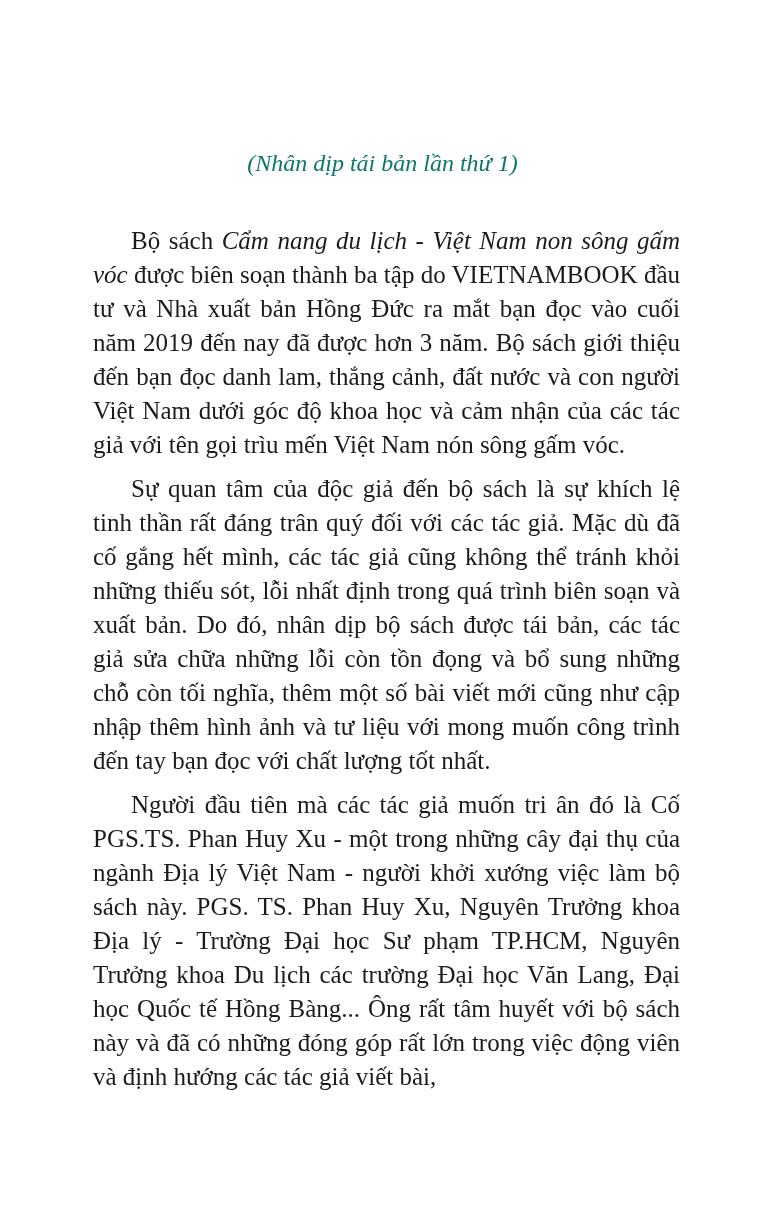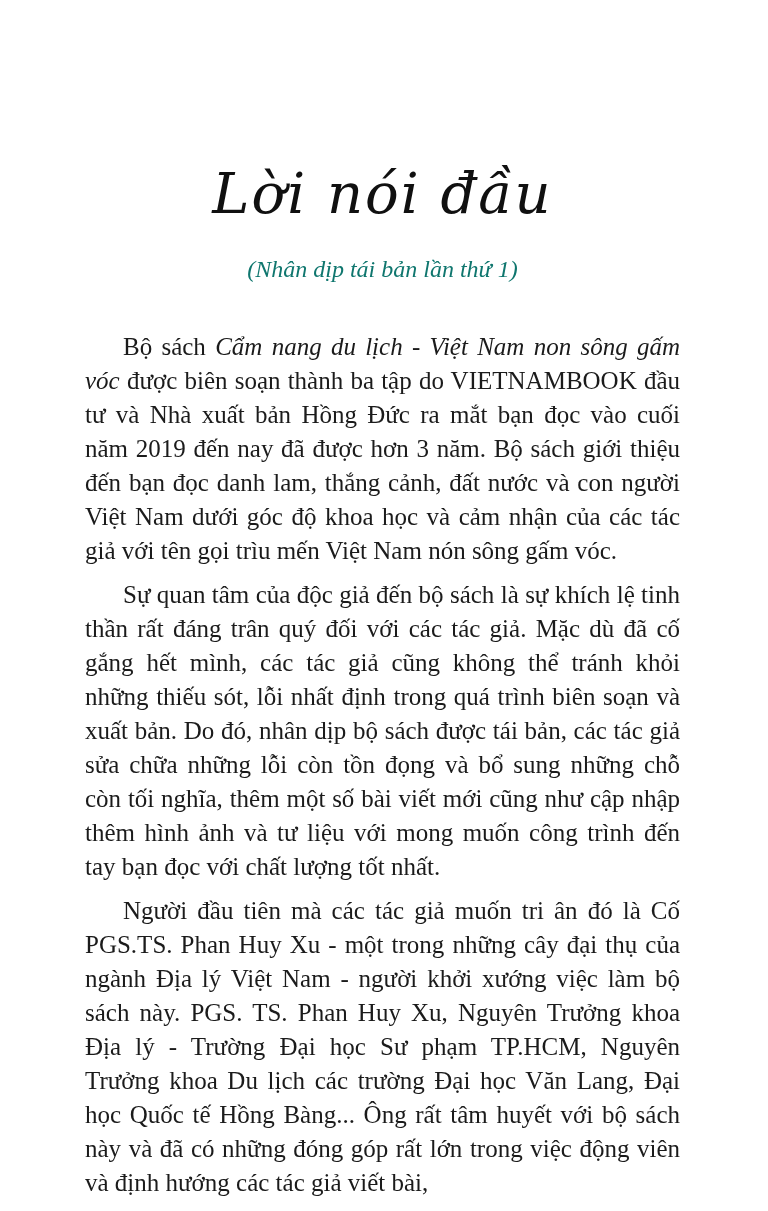--- a/index.html
+++ b/index.html
@@ -31,35 +31,34 @@
   }
   .page-subtitle {
     margin: 0 0 46px 0;
     text-align: center;
     font-style: italic;
     font-size: 24px;
     line-height: 30px;
     color: #0f766e;
   }
   .body-paragraphs p {
-    margin: 0 0 10px 0;
+    margin: 0 0 10px 8px;
     text-align: justify;
     text-indent: 38px;
     font-size: 25px;
     line-height: 34px;
     color: #1b1b1b;
   }
   .body-paragraphs p span.seg-italic {
     font-style: italic;
   }
 </style>
 </head>
 <body>
 
 <div class="book-page">
-  <h1 class="page-title">Lời nói đầu</h1>
   <p class="page-subtitle">(Nhân dịp tái bản lần thứ 1)</p>
   <div class="body-paragraphs">
       <p><span class="seg-normal">Bộ sách </span><span class="seg-italic">Cẩm nang du lịch - Việt Nam non sông gấm vóc</span><span class="seg-normal"> được biên soạn thành ba tập do VIETNAMBOOK đầu tư và Nhà xuất bản Hồng Đức ra mắt bạn đọc vào cuối năm 2019 đến nay đã được hơn 3 năm. Bộ sách giới thiệu đến bạn đọc danh lam, thắng cảnh, đất nước và con người Việt Nam dưới góc độ khoa học và cảm nhận của các tác giả với tên gọi trìu mến Việt Nam nón sông gấm vóc.</span></p>
       <p><span class="seg-normal">Sự quan tâm của độc giả đến bộ sách là sự khích lệ tinh thần rất đáng trân quý đối với các tác giả. Mặc dù đã cố gắng hết mình, các tác giả cũng không thể tránh khỏi những thiếu sót, lỗi nhất định trong quá trình biên soạn và xuất bản. Do đó, nhân dịp bộ sách được tái bản, các tác giả sửa chữa những lỗi còn tồn đọng và bổ sung những chỗ còn tối nghĩa, thêm một số bài viết mới cũng như cập nhập thêm hình ảnh và tư liệu với mong muốn công trình đến tay bạn đọc với chất lượng tốt nhất.</span></p>
       <p><span class="seg-normal">Người đầu tiên mà các tác giả muốn tri ân đó là Cố PGS.TS. Phan Huy Xu - một trong những cây đại thụ của ngành Địa lý Việt Nam - người khởi xướng việc làm bộ sách này. PGS. TS. Phan Huy Xu, Nguyên Trưởng khoa Địa lý - Trường Đại học Sư phạm TP.HCM, Nguyên Trưởng khoa Du lịch các trường Đại học Văn Lang, Đại học Quốc tế Hồng Bàng... Ông rất tâm huyết với bộ sách này và đã có những đóng góp rất lớn trong việc động viên và định hướng các tác giả viết bài,</span></p>
     </div>
 </div>
 
 </body></html>

